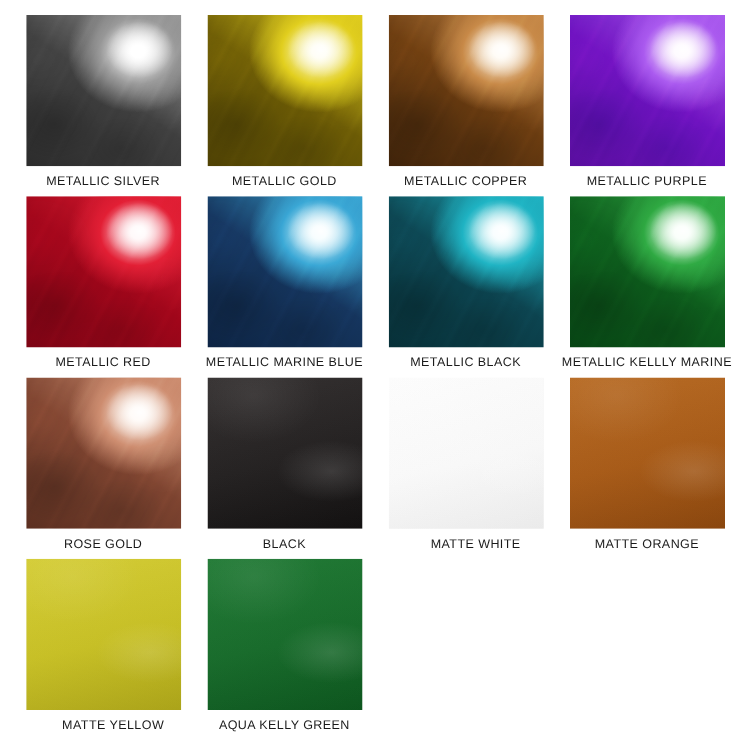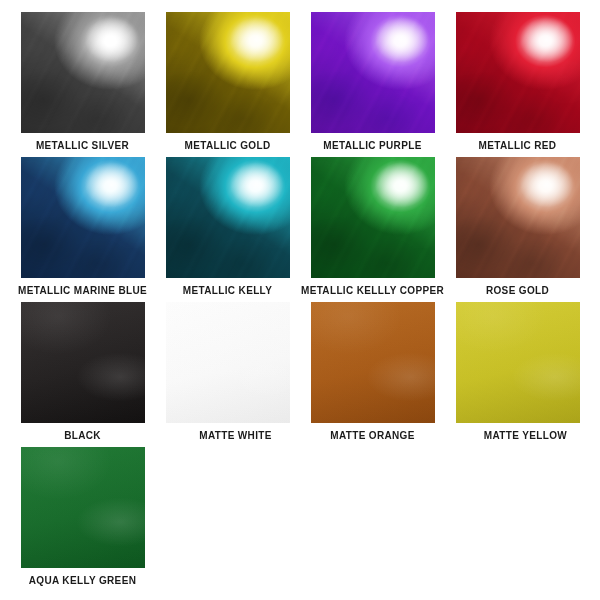--- a/index.html
+++ b/index.html
@@ -101,21 +101,21 @@
       radial-gradient(60% 44% at 30% 12%, rgba(255,255,255,.07), rgba(255,255,255,0) 72%),
       linear-gradient(160deg, rgba(255,255,255,.05), rgba(0,0,0,.05));
   }
 
   
   .chip.hairline { box-shadow: inset 0 0 0 1px rgba(0,0,0,.045); }
 
   .swatch-label {
     margin-top: 7px;
     font-size: 10px;
-    font-weight: 700;
+    font-weight: 400;
     letter-spacing: .35px;
     color: #1b1b1b;
     text-align: center;
     line-height: 1.1;
     white-space: nowrap;
     font-family: "Liberation Sans", sans-serif;
   }
 </style>
 </head>
 <body>
@@ -134,20 +134,29 @@
       <div class="chip">
         <div class="base" style="background: radial-gradient(58% 52% at 72% 24%, rgb(255, 253, 228) 0%, rgb(255, 253, 228) 8%, rgb(226, 207, 30) 42%, rgba(0, 0, 0, 0) 78%), linear-gradient(215deg, rgb(226, 207, 30) 0%, rgb(109, 92, 5) 48%, rgb(79, 66, 4) 100%);"></div>
         <div class="cloud"></div>
         <div class="streaks"></div>
         <div class="gloss" style="background: radial-gradient(30% 26% at 73% 23%, rgba(255, 255, 255, 0.95), rgba(255, 255, 255, 0) 72%);"></div>
       </div>
       <div class="swatch-label" style="color: rgb(27, 27, 27);">METALLIC GOLD</div>
     </div>
     <div class="swatch-cell">
       <div class="chip">
+        <div class="base" style="background: radial-gradient(58% 52% at 72% 24%, rgb(255, 246, 230) 0%, rgb(255, 246, 230) 8%, rgb(201, 139, 73) 42%, rgba(0, 0, 0, 0) 78%), linear-gradient(215deg, rgb(201, 139, 73) 0%, rgb(107, 60, 16) 48%, rgb(63, 35, 10) 100%);"></div>
+        <div class="cloud"></div>
+        <div class="streaks"></div>
+        <div class="gloss" style="background: radial-gradient(30% 26% at 73% 23%, rgba(255, 255, 255, 0.95), rgba(255, 255, 255, 0) 72%);"></div>
+      </div>
+      <div class="swatch-label" style="color: rgb(27, 27, 27);">METALLIC COPPER</div>
+    </div>
+    <div class="swatch-cell">
+      <div class="chip">
         <div class="base" style="background: radial-gradient(58% 52% at 72% 24%, rgb(253, 242, 255) 0%, rgb(253, 242, 255) 8%, rgb(171, 91, 240) 42%, rgba(0, 0, 0, 0) 78%), linear-gradient(215deg, rgb(171, 91, 240) 0%, rgb(109, 18, 192) 48%, rgb(90, 14, 160) 100%);"></div>
         <div class="cloud"></div>
         <div class="streaks"></div>
         <div class="gloss" style="background: radial-gradient(30% 26% at 73% 23%, rgba(255, 255, 255, 0.95), rgba(255, 255, 255, 0) 72%);"></div>
       </div>
       <div class="swatch-label" style="color: rgb(27, 27, 27);">METALLIC PURPLE</div>
     </div>
     <div class="swatch-cell">
       <div class="chip">
         <div class="base" style="background: radial-gradient(58% 52% at 72% 24%, rgb(255, 238, 240) 0%, rgb(255, 238, 240) 8%, rgb(227, 31, 53) 42%, rgba(0, 0, 0, 0) 78%), linear-gradient(215deg, rgb(227, 31, 53) 0%, rgb(161, 6, 26) 48%, rgb(125, 4, 20) 100%);"></div>
@@ -166,30 +175,30 @@
       </div>
       <div class="swatch-label" style="color: rgb(27, 27, 27);">METALLIC MARINE BLUE</div>
     </div>
     <div class="swatch-cell">
       <div class="chip">
         <div class="base" style="background: radial-gradient(58% 52% at 72% 24%, rgb(236, 253, 255) 0%, rgb(236, 253, 255) 8%, rgb(31, 180, 196) 42%, rgba(0, 0, 0, 0) 78%), linear-gradient(215deg, rgb(31, 180, 196) 0%, rgb(12, 68, 80) 48%, rgb(7, 48, 56) 100%);"></div>
         <div class="cloud"></div>
         <div class="streaks"></div>
         <div class="gloss" style="background: radial-gradient(30% 26% at 73% 23%, rgba(255, 255, 255, 0.95), rgba(255, 255, 255, 0) 72%);"></div>
       </div>
-      <div class="swatch-label" style="color: rgb(27, 27, 27);">METALLIC KELLY</div>
+      <div class="swatch-label" style="color: rgb(27, 27, 27);">METALLIC BLACK</div>
     </div>
     <div class="swatch-cell">
       <div class="chip">
         <div class="base" style="background: radial-gradient(58% 52% at 72% 24%, rgb(240, 255, 242) 0%, rgb(240, 255, 242) 8%, rgb(47, 170, 67) 42%, rgba(0, 0, 0, 0) 78%), linear-gradient(215deg, rgb(47, 170, 67) 0%, rgb(13, 92, 28) 48%, rgb(7, 69, 20) 100%);"></div>
         <div class="cloud"></div>
         <div class="streaks"></div>
         <div class="gloss" style="background: radial-gradient(30% 26% at 73% 23%, rgba(255, 255, 255, 0.95), rgba(255, 255, 255, 0) 72%);"></div>
       </div>
-      <div class="swatch-label" style="color: rgb(27, 27, 27);">METALLIC KELLLY COPPER</div>
+      <div class="swatch-label" style="color: rgb(27, 27, 27);">METALLIC KELLLY MARINE</div>
     </div>
     <div class="swatch-cell">
       <div class="chip">
         <div class="base" style="background: radial-gradient(58% 52% at 72% 24%, rgb(255, 244, 236) 0%, rgb(255, 244, 236) 8%, rgb(207, 143, 114) 42%, rgba(0, 0, 0, 0) 78%), linear-gradient(215deg, rgb(207, 143, 114) 0%, rgb(126, 68, 48) 48%, rgb(92, 47, 32) 100%);"></div>
         <div class="cloud"></div>
         <div class="streaks"></div>
         <div class="gloss" style="background: radial-gradient(30% 26% at 73% 23%, rgba(255, 255, 255, 0.95), rgba(255, 255, 255, 0) 72%);"></div>
       </div>
       <div class="swatch-label" style="color: rgb(27, 27, 27);">ROSE GOLD</div>
     </div>

